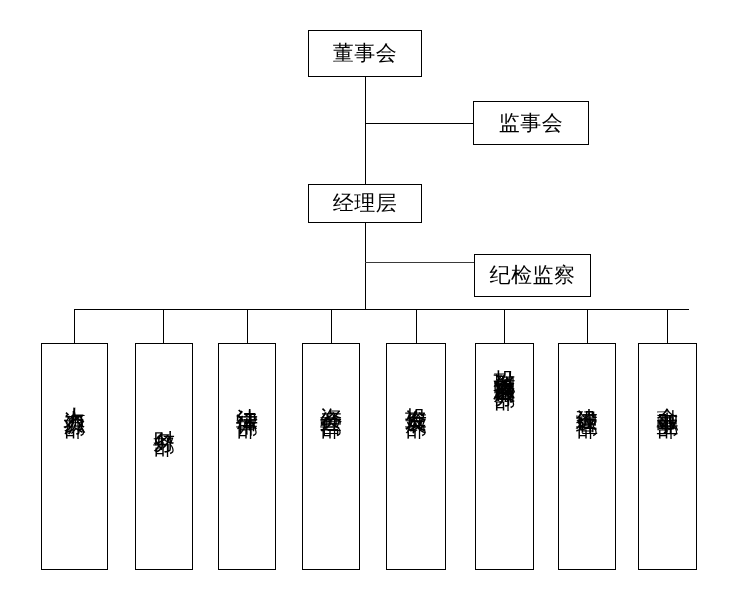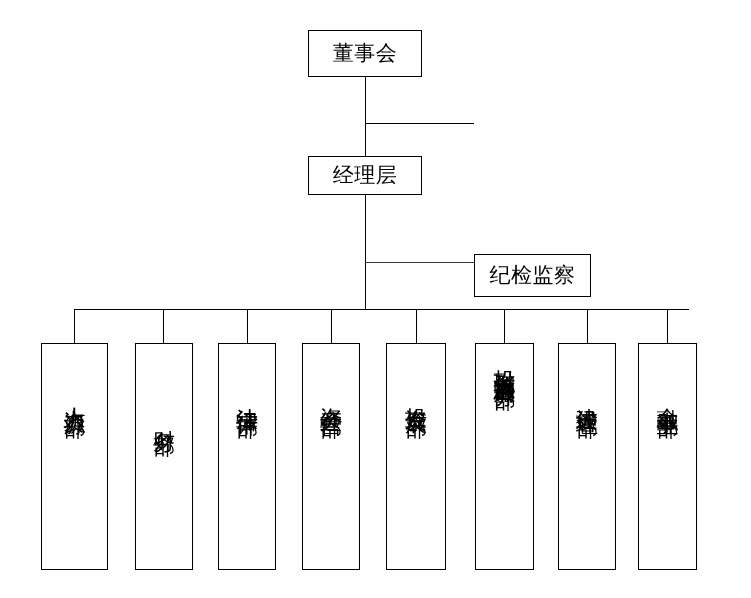--- a/index.html
+++ b/index.html
@@ -84,22 +84,25 @@
   <div class="line v" style="left:331px; top:309px; height:34px;"></div>
   <div class="line v" style="left:416px; top:309px; height:34px;"></div>
   <div class="line v" style="left:504px; top:309px; height:34px;"></div>
   <div class="line v" style="left:587px; top:309px; height:34px;"></div>
   <div class="line v" style="left:667px; top:309px; height:34px;"></div>
 
   <div class="node horiz" style="left:308px; top:30px; width:114px; height:47px;">
     <span class="node-label">董事会</span>
   </div>
 
+  <div class="node horiz" style="left:473px; top:101px; width:116px; height:44px;">
+    <span class="node-label">监事会</span>
+  </div>
 
-  <div class="node horiz" style="left:308px; top:156px; width:114px; height:39px;">
+  <div class="node horiz" style="left:308px; top:184px; width:114px; height:39px;">
     <span class="node-label">经理层</span>
   </div>
 
   <div class="node horiz" style="left:474px; top:254px; width:117px; height:43px;">
     <span class="node-label">纪检监察</span>
   </div>
 
   <div class="node vert" style="left:41px; top:343px; width:67px; height:227px; padding-top:46px;">
     <span class="node-label">人力资源部</span>
   </div>

